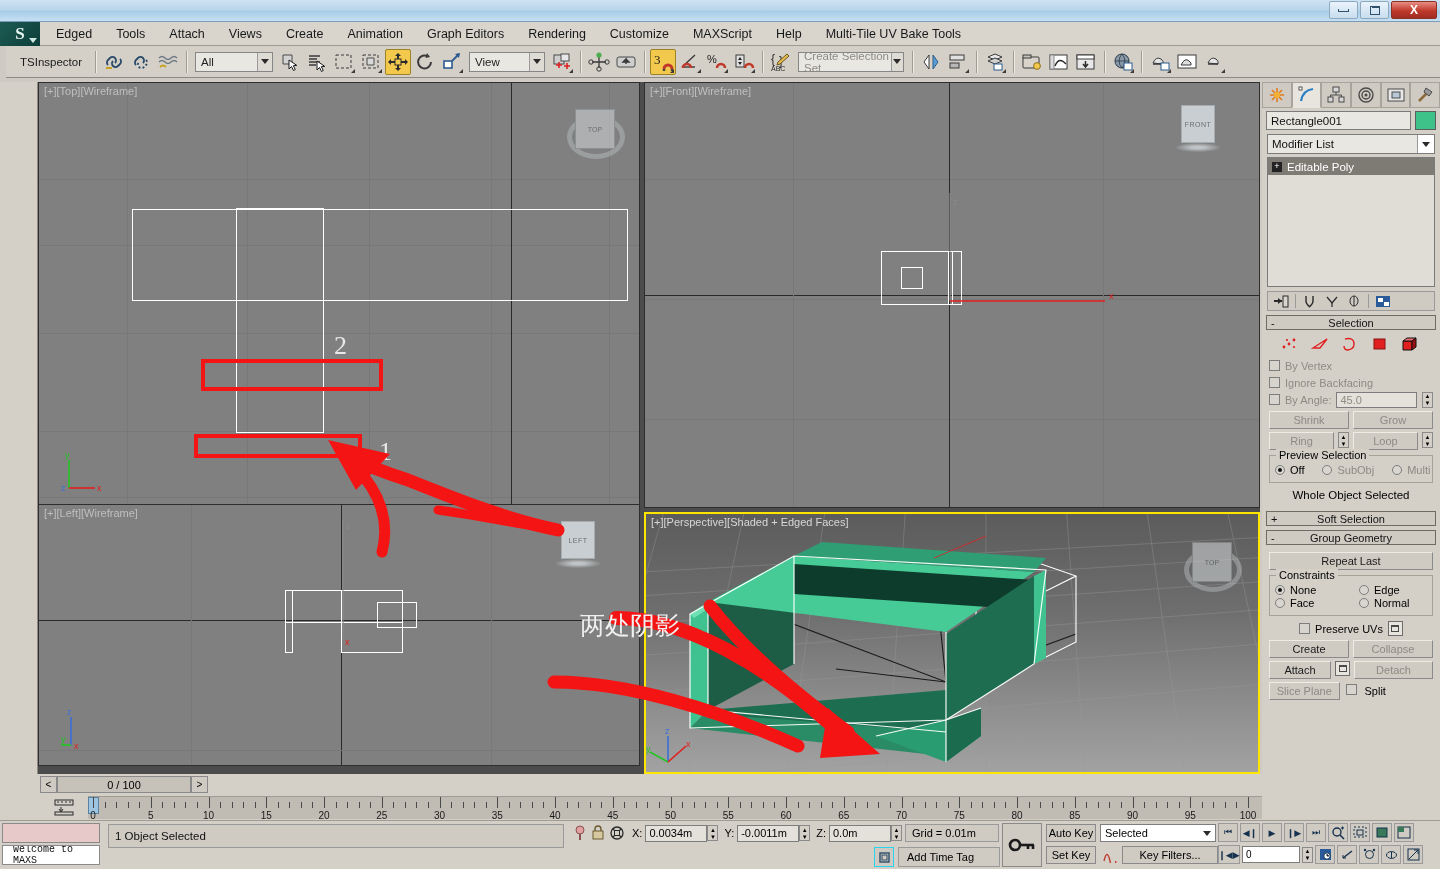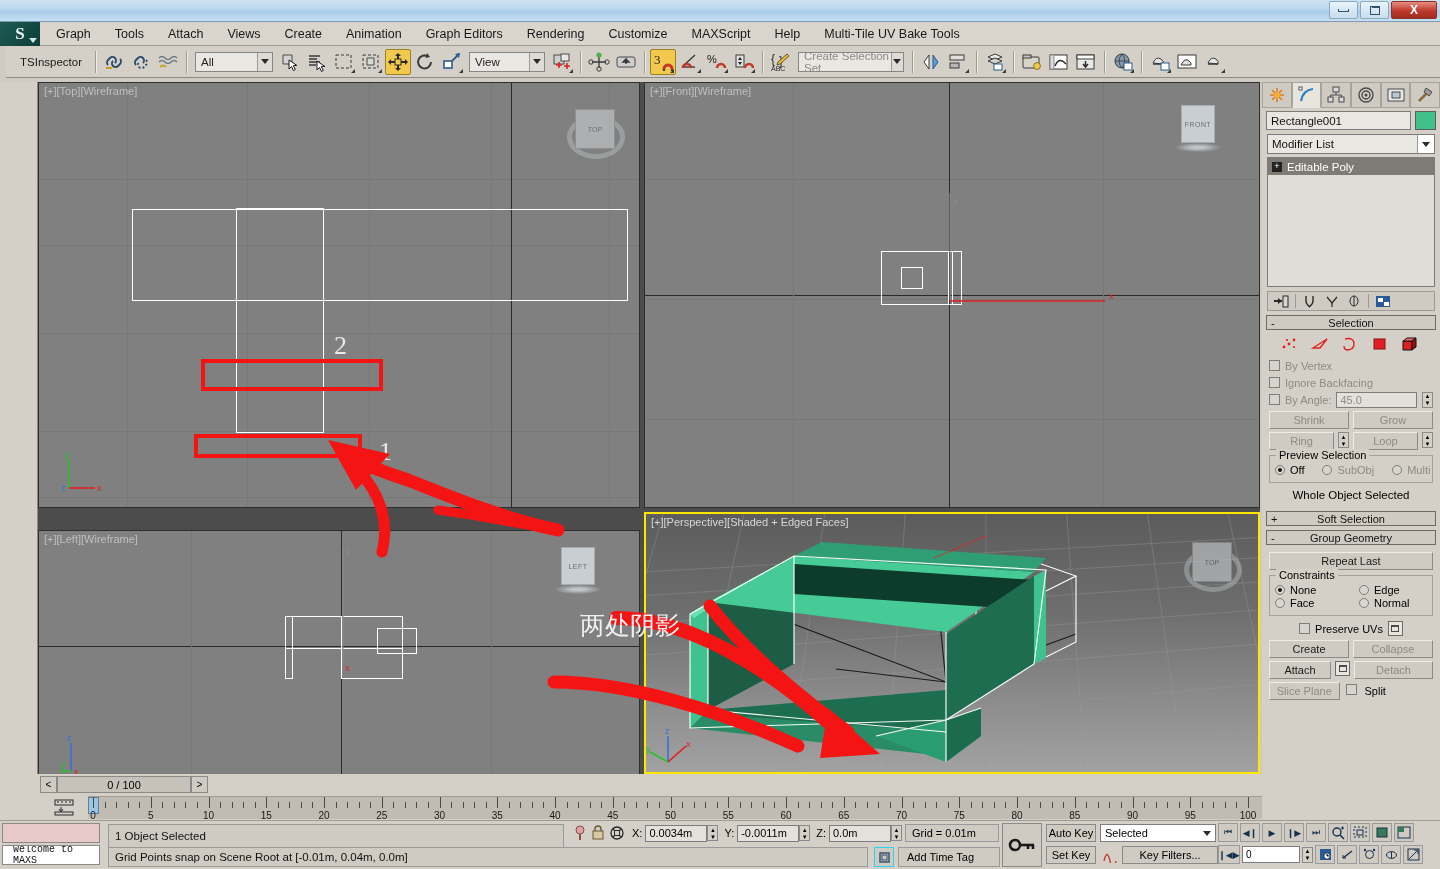--- a/index.html
+++ b/index.html
@@ -304,21 +304,21 @@
       <div class="win-btn close">X</div>
     </div>
   </div>
 
   <div class="menubar">
     <div class="maxlogo">
       <div class="sw">S</div>
       <div class="caret"></div>
     </div>
     <div class="menu-items">
-      <div class="menu-item">Graph</div>
+      <div class="menu-item">Edged</div>
       <div class="menu-item">Tools</div>
       <div class="menu-item">Attach</div>
       <div class="menu-item">Views</div>
       <div class="menu-item">Create</div>
       <div class="menu-item">Animation</div>
       <div class="menu-item">Graph Editors</div>
       <div class="menu-item">Rendering</div>
       <div class="menu-item">Customize</div>
       <div class="menu-item">MAXScript</div>
       <div class="menu-item">Help</div>
@@ -646,21 +646,21 @@
         <line x1="5" y1="108" x2="160" y2="108" stroke="#e02020" stroke-width="1.4"></line>
         <text x="164" y="106" font-size="9" fill="#e02020">x</text>
       </svg>
 
       <div class="flatcube" style="right:38px; top:22px;">
         <div class="f">FRONT</div>
         <div class="base"></div>
       </div>
     </div>
 
-    <div class="vp" style="left:0; top:448px; width:602px; height:262px;">
+    <div class="vp" style="left:0; top:422px; width:602px; height:262px;">
       <div class="gridlines">
         <div class="gl h major" style="top:115px"></div>
         <div class="gl v minor" style="left:152px"></div>
         <div class="gl v major" style="left:302px"></div>
         <div class="gl v minor" style="left:452px"></div>
         <div class="gl h minor" style="top:245px"></div>
       </div>
       <div class="vp-label">[+][Left][Wireframe]</div>
 
       <div class="wire" style="left:246px; top:85px; width:118px; height:33px;"></div>
@@ -1209,21 +1209,20 @@
     </div>
   </div>
 
   <div class="statusbar">
     <div class="mini-listener">
       <div class="ml-pink"></div>
       <div class="ml-white">Welcome to MAXS</div>
     </div>
 
     <div class="sb-line1">1 Object Selected</div>
-    <div class="sb-line2">Grid Points snap on Scene Root at [-0.01m, 0.04m, 0.0m]</div>
 
     <div class="xyz">
       <span>
         <svg width="16" height="18" viewBox="0 0 16 18">
             <circle cx="8" cy="6" r="4" fill="#e2a0a0" stroke="#8a5050"></circle>
           <path d="M8 10 v6" stroke="#8a5050" stroke-width="2"></path>
           </svg>
       </span>
       <span>
         <svg width="14" height="18" viewBox="0 0 14 18">

